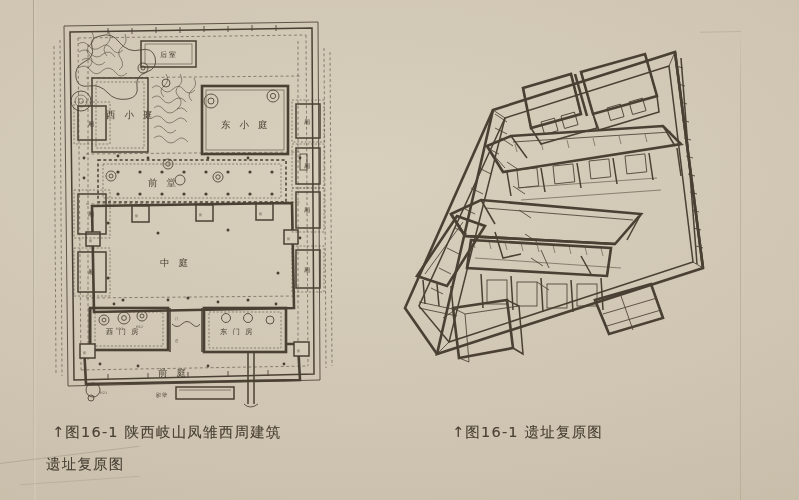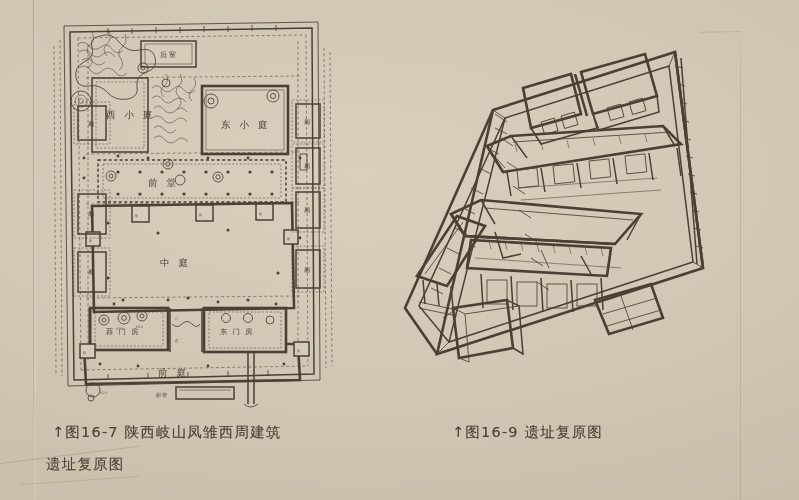--- a/index.html
+++ b/index.html
@@ -570,17 +570,17 @@
         <path d="M170,126 L172,134"></path>
           <path d="M196,124 L198,132"></path>
         <path d="M222,122 L224,130"></path>
           <path d="M248,120 L250,128"></path>
         <path d="M274,118 L276,126"></path>
           <path d="M300,116 L302,124"></path>
       </g>
     </svg>
   </div>
 
-  <div class="caption" id="cap-left-1">↑图16-7  陕西岐山凤雏西周建筑</div>
+  <div class="caption" id="cap-left-1">↑图16-1  陕西岐山凤雏西周建筑</div>
   <div class="caption" id="cap-left-2">遗址复原图</div>
-  <div class="caption" id="cap-right-1">↑图16-9  遗址复原图</div>
+  <div class="caption" id="cap-right-1">↑图16-1  遗址复原图</div>
 
 </div>
 
 </body></html>

